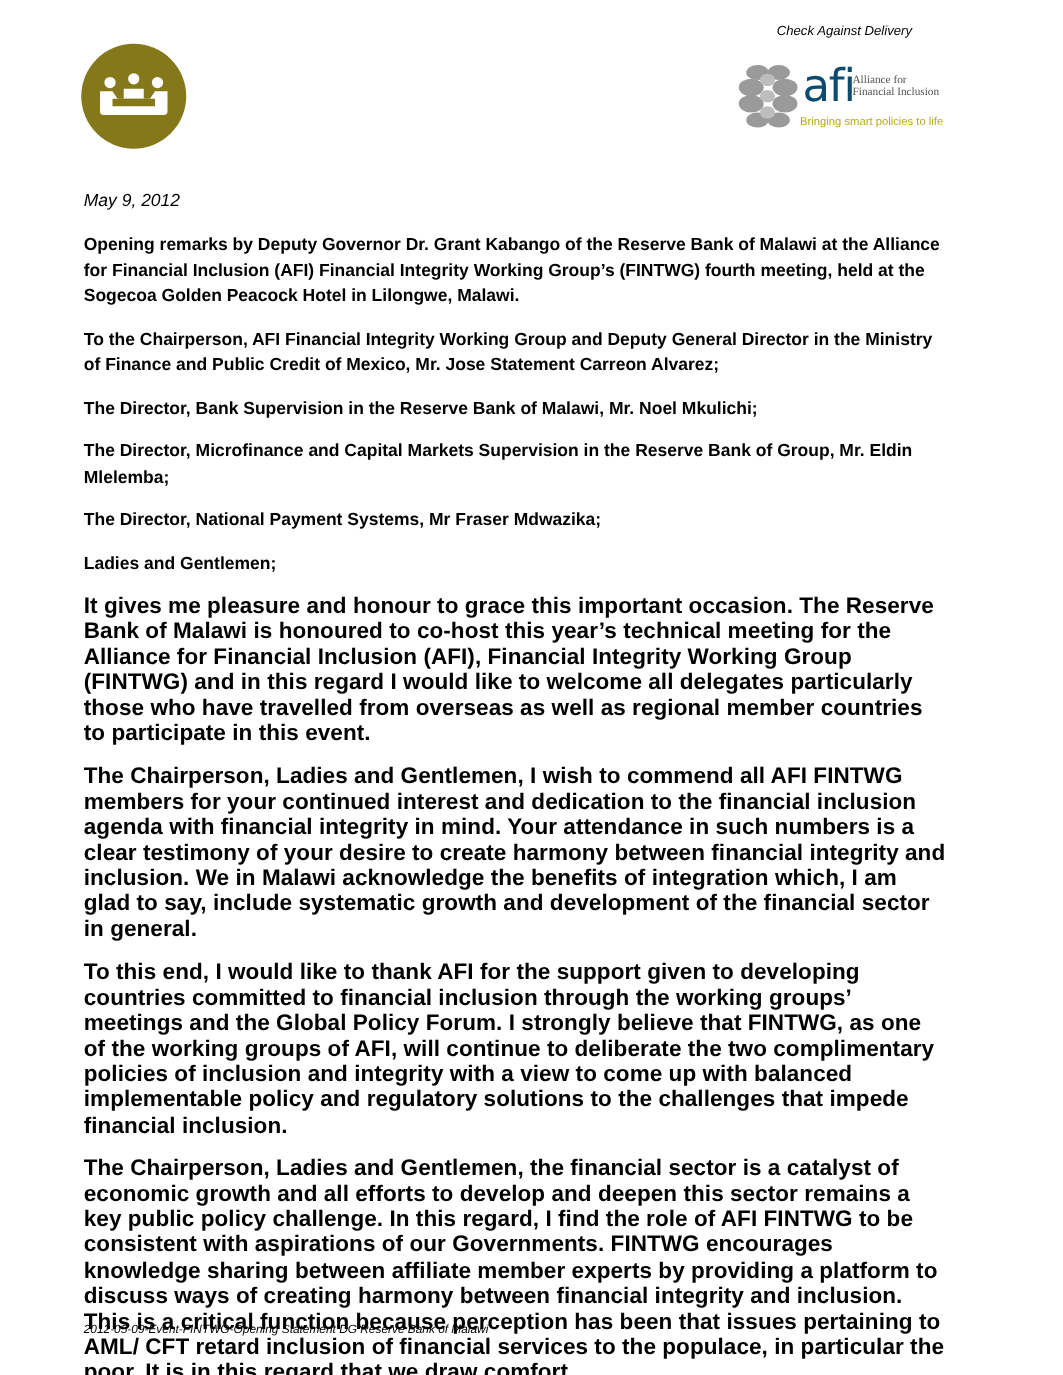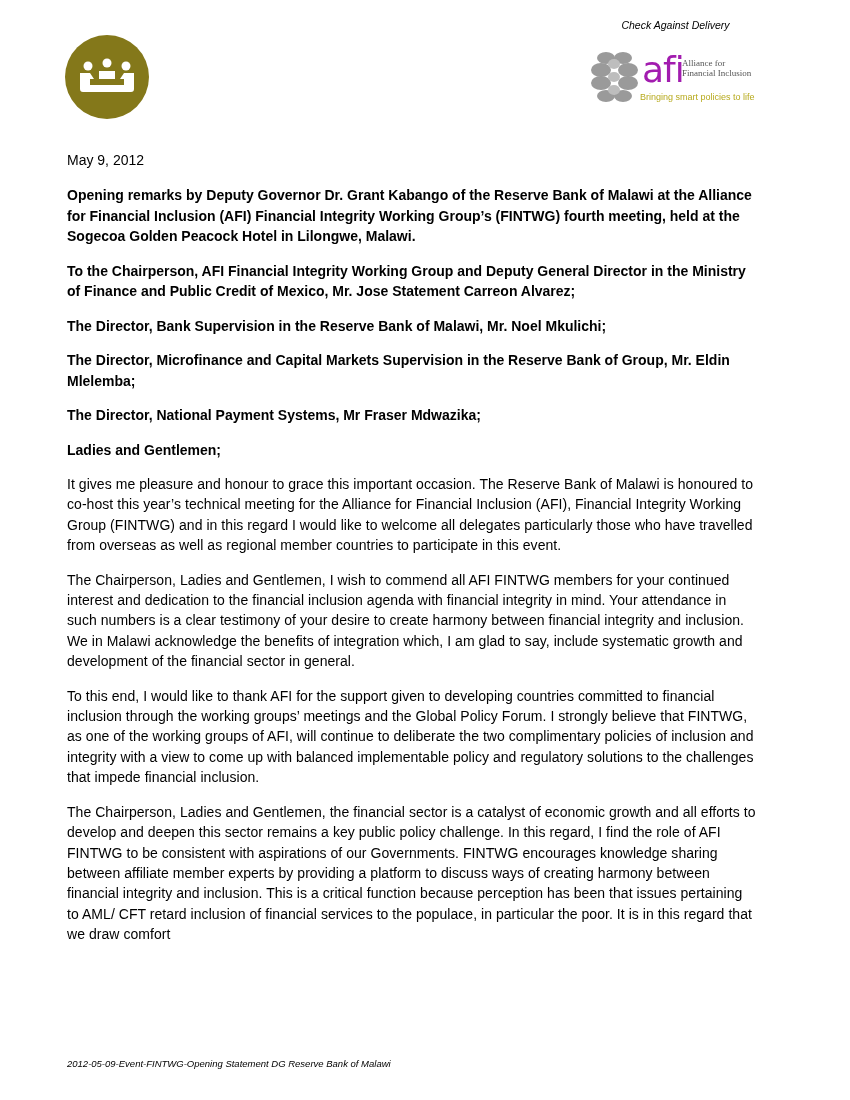--- a/index.html
+++ b/index.html
@@ -4,28 +4,28 @@
 <style>
   html, body { margin: 0; padding: 0; background: #ffffff; }
   body { width: 850px; height: 1100px; position: relative; overflow: hidden;
          font-family: "Liberation Sans", "DejaVu Sans", sans-serif; color: #000; }
   .check { position: absolute; top: 19px; left: 600px; width: 151px; text-align: center;
            font-style: italic; font-size: 10.5px; }
   .logo-left { position: absolute; left: 65px; top: 35px; width: 84px; height: 84px;
                border-radius: 50%; background: #84781a; }
   .logo-left svg { position: absolute; left: 0; top: 0; }
   .logo-right { position: absolute; left: 590px; top: 50px; width: 165px; height: 56px; }
-  .afi-word { position: absolute; left: 52px; top: 2px; font-size: 36px; color: #a21caf;
+  .afi-word { position: absolute; left: 52px; top: 2px; font-size: 36px; color: #0c4a6e;
               letter-spacing: -1px; line-height: 36px; font-family: "DejaVu Sans", sans-serif; }
   .afi-name { position: absolute; left: 92px; top: 8px; font-size: 9px; color: #555; line-height: 10px; font-family: Liberation Serif, serif; }
   .afi-tag { position: absolute; left: 50px; top: 42px; font-size: 9px; color: #b7aa1d; white-space: nowrap; }
   .content { position: absolute; left: 67px; top: 150px; width: 690px; }
-  .date { font-size: 14px; margin: 0 0 15px 0; line-height: 20px; }
+  .date { font-size: 14px; margin: 0 0 15px 0; line-height: 20px; font-style: italic; }
   .bold { font-weight: bold; font-size: 14px; line-height: 20.5px; margin: 0 0 14px 0; }
-  .para { font-size: 14px; line-height: 20.4px; margin: 10px 0 14px 0; letter-spacing: 0.05px; }
+  .para { font-size: 18px; line-height: 20.4px; margin: 10px 0 14px 0; letter-spacing: 0.05px; font-weight: bold; }
   .footer { position: absolute; left: 67px; top: 1058px; font-size: 9.5px; font-style: italic; }
 </style>
 </head>
 <body>
 
 <div class="check">Check Against Delivery</div>
 
 <div class="logo-left">
   <svg width="84" height="84" viewBox="0 0 84 84">
     <circle cx="23" cy="31" r="4.5" fill="#fff"></circle>

